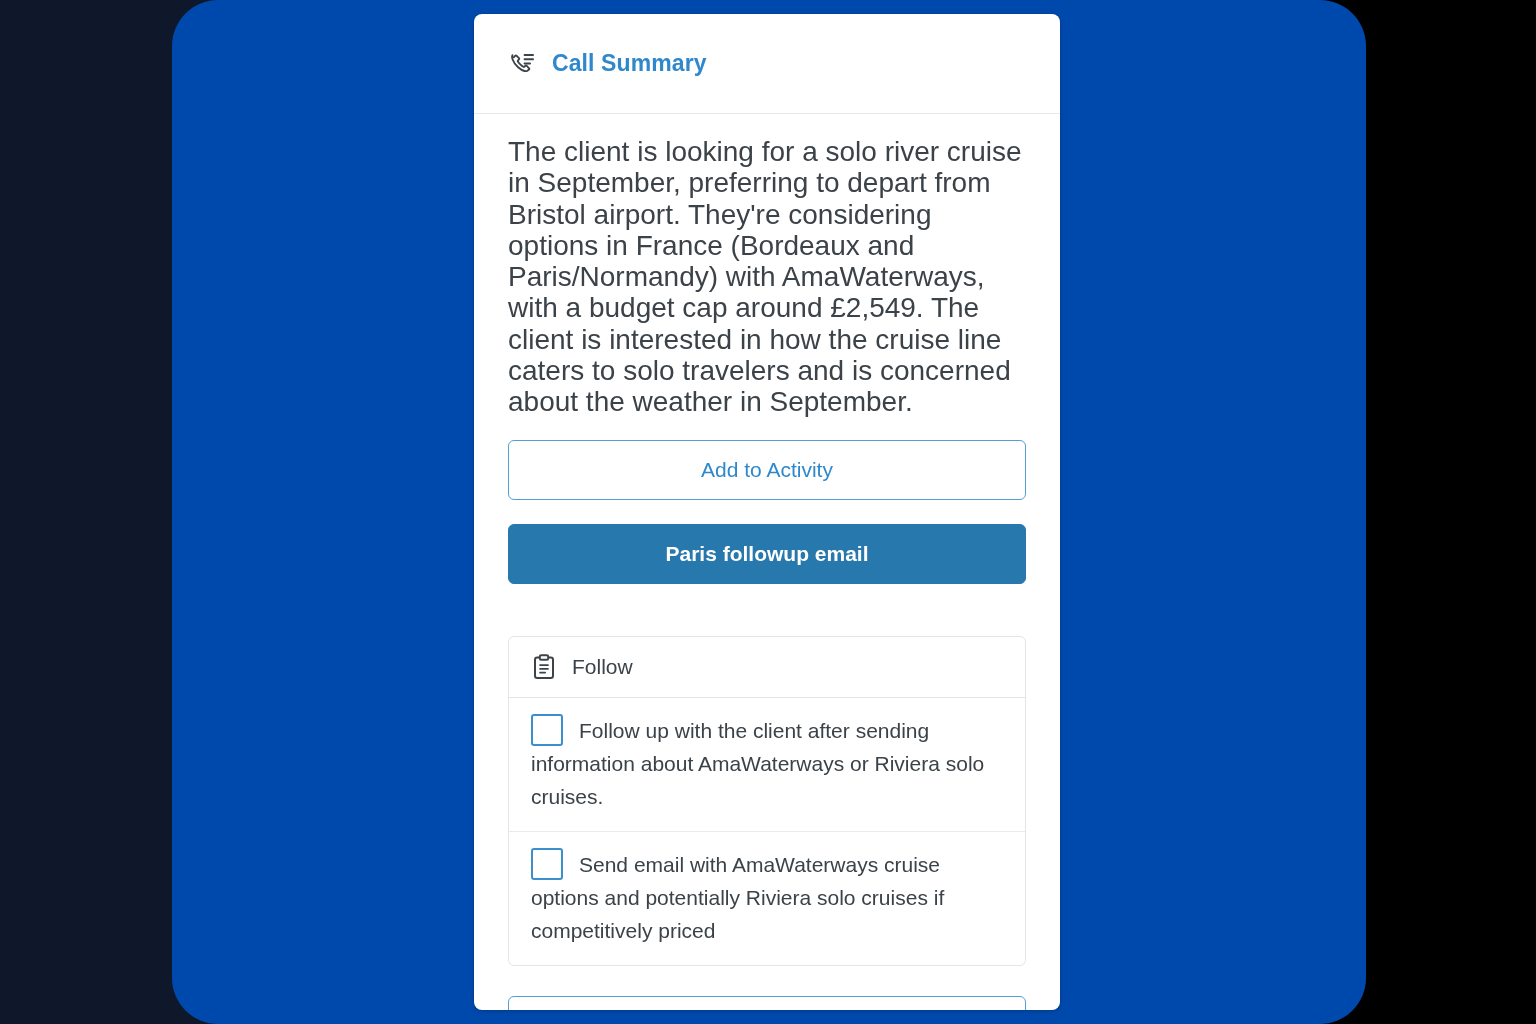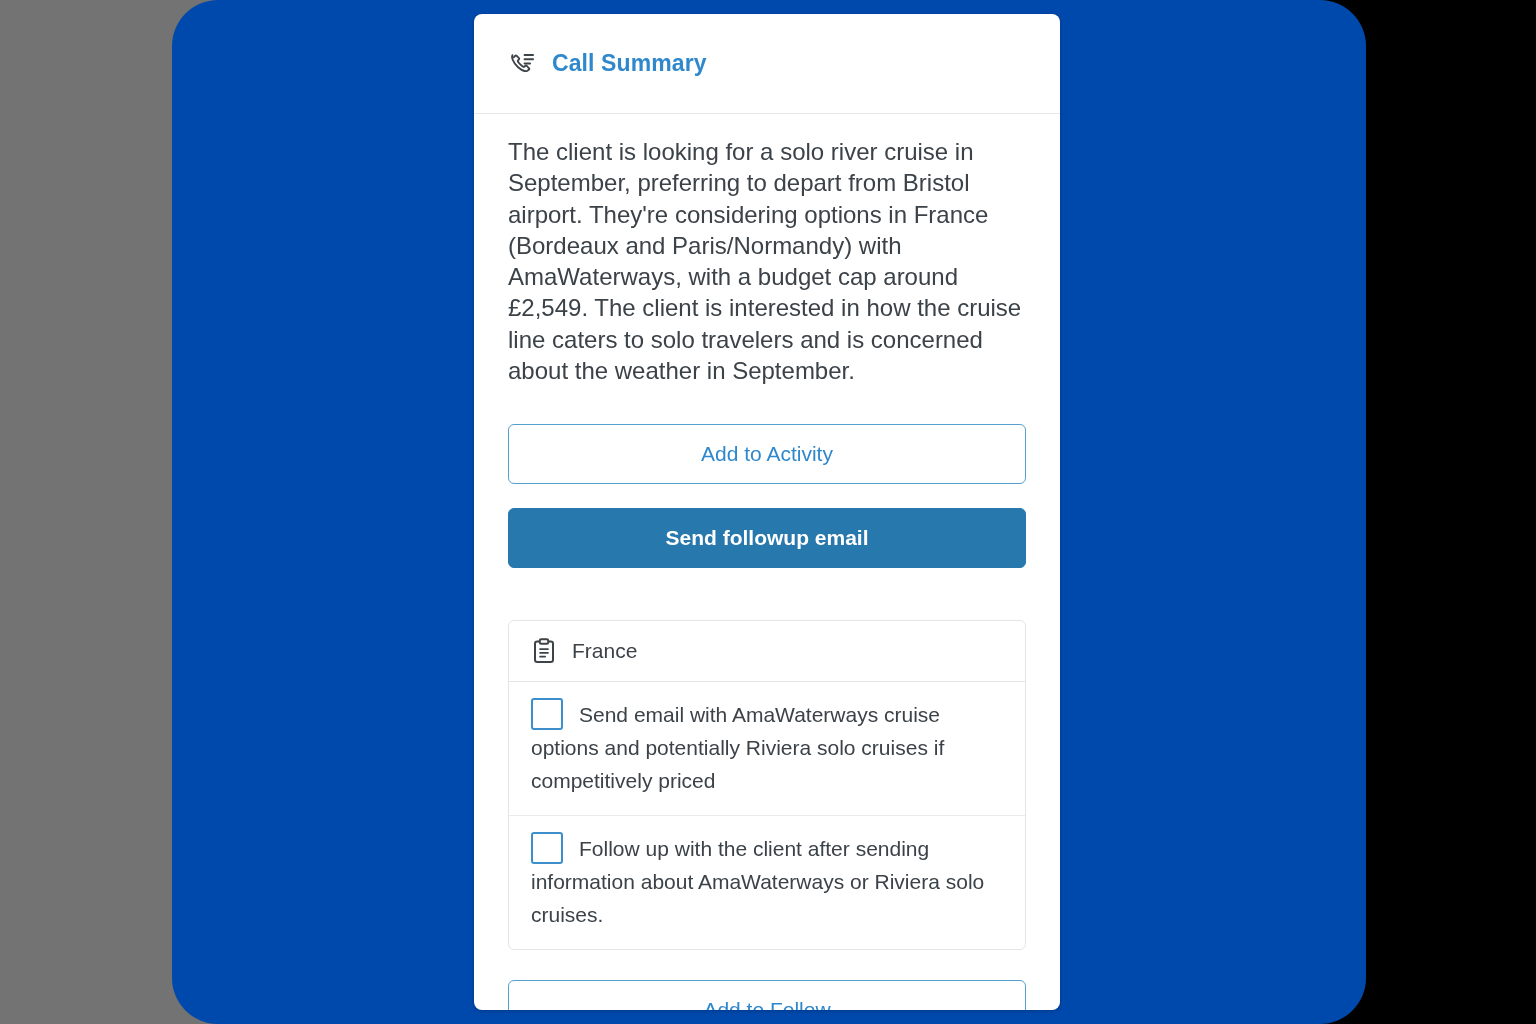--- a/index.html
+++ b/index.html
@@ -9,21 +9,21 @@
     height: 1024px;
     background: #000000;
     font-family: "Liberation Sans", sans-serif;
     overflow: hidden;
   }
 
   .screen {
     position: relative;
     width: 1224px;
     height: 1024px;
-    background: #737373;
+    background: #0f172a;
   }
 
   
   .backdrop {
     position: absolute;
     left: 172px;
     top: 0px;
     width: 1194px;
     height: 1024px;
     background: #0049AC;
@@ -68,24 +68,24 @@
     color: #2F88CC;
     letter-spacing: 0.1px;
   }
 
   
   .card-body {
     padding: 22px 34px 0 34px;
   }
 
   .summary-text {
-    font-size: 24px;
+    font-size: 28px;
     line-height: 31.3px;
     color: #3B4248;
-    margin-bottom: 38px;
+    margin-bottom: 22px;
   }
 
   
   .btn {
     display: block;
     width: 100%;
     text-align: center;
     font-family: "Liberation Sans", sans-serif;
     cursor: pointer;
     border-radius: 6px;
@@ -190,47 +190,47 @@
     </div>
 
     <div class="card-body">
 
       <p class="summary-text">The client is looking for a solo river cruise in September, preferring to depart from Bristol airport. They're considering options in France (Bordeaux and Paris/Normandy) with AmaWaterways, with a budget cap around £2,549. The client is interested in how the cruise line caters to solo travelers and is concerned about the weather in September.</p>
 
       <button class="btn btn-outline">Add to Activity</button>
 
       <div class="btn-gap"></div>
 
-      <button class="btn btn-primary">Send followup email</button>
+      <button class="btn btn-primary">Paris followup email</button>
 
       <div class="tasks-spacer"></div>
 
       <div class="tasks-panel">
 
         <div class="tasks-header">
           <span class="tasks-icon">
             <svg width="24" height="26" viewBox="0 0 24 26" aria-hidden="true">
               <rect x="3" y="3.6" width="18" height="20.4" rx="2.2" fill="none" stroke="#3C4349" stroke-width="2"></rect>
               <rect x="7.8" y="1.2" width="8.4" height="4.6" rx="1.4" fill="#FFFFFF" stroke="#3C4349" stroke-width="2"></rect>
               <rect x="7.2" y="10.2" width="9.6" height="1.8" rx="0.8" fill="#3C4349"></rect>
               <rect x="7.2" y="14.0" width="9.6" height="1.8" rx="0.8" fill="#3C4349"></rect>
               <rect x="7.2" y="17.8" width="6.8" height="1.8" rx="0.8" fill="#3C4349"></rect>
             </svg>
           </span>
-          <span class="tasks-title">France</span>
+          <span class="tasks-title">Follow</span>
+        </div>
+
+        <div class="task-row">
+          <span class="task-check"></span><span>Follow up with the client after sending information about AmaWaterways or Riviera solo cruises.</span>
         </div>
 
         <div class="task-row">
           <span class="task-check"></span><span>Send email with AmaWaterways cruise options and potentially Riviera solo cruises if competitively priced</span>
         </div>
 
-        <div class="task-row">
-          <span class="task-check"></span><span>Follow up with the client after sending information about AmaWaterways or Riviera solo cruises.</span>
-        </div>
-
       </div>
 
       <div class="tasks-footer-gap"></div>
 
       <button class="btn btn-outline">Add to Follow</button>
 
     </div>
   </div>
 </div>
 

